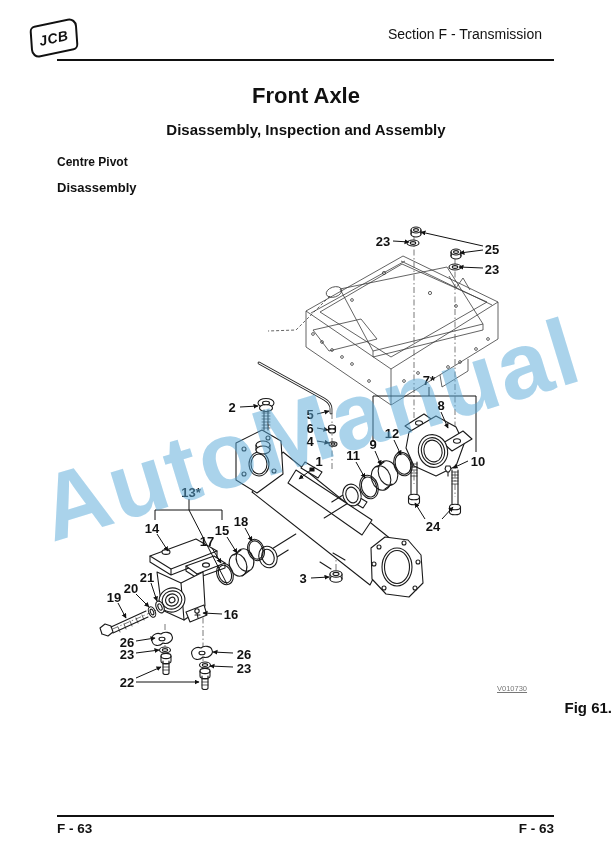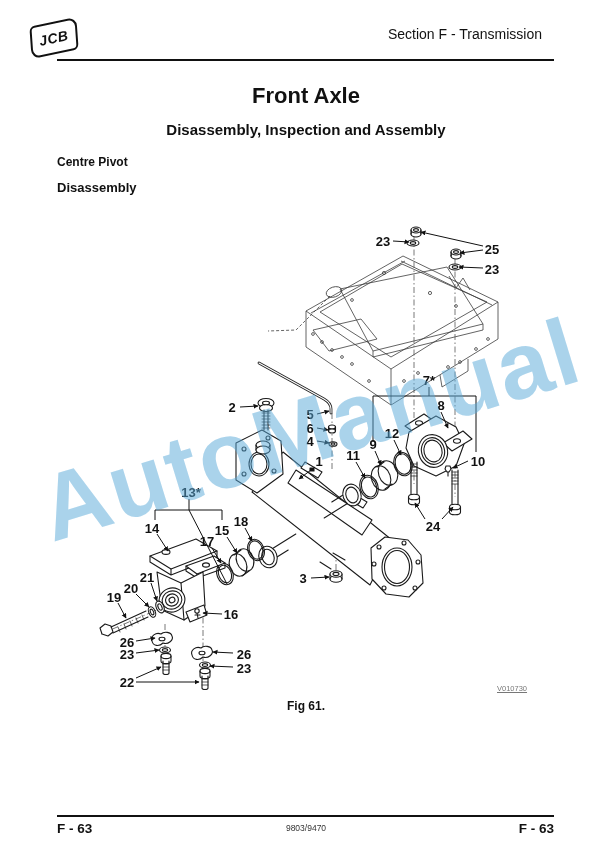--- a/index.html
+++ b/index.html
@@ -15,21 +15,21 @@
   #rule-top{top:59px;}
   #rule-bottom{top:815px;}
   
   #page-title{top:83px;left:0;width:100%;text-align:center;font-size:22px;font-weight:bold;}
   #page-subtitle{top:121px;left:0;width:100%;text-align:center;font-size:15px;font-weight:bold;}
   #section-heading{top:155px;left:57px;font-size:12px;font-weight:bold;}
   #sub-heading{top:180px;left:57px;font-size:13px;font-weight:bold;}
   
   #fig-svg{top:200px;left:0;}
   #fig-ref{top:684px;left:497px;font-size:7.5px;color:#777;text-decoration:underline;}
-  #fig-caption{top:699px;left:0;width:100%;text-align:center;font-size:12px;font-weight:bold;}
+  #fig-caption{top:699px;left:0;width:100%;text-align:right;font-size:15px;font-weight:bold;}
   
   #wm{top:382px;left:-30px;width:680px;height:96px;text-align:center;line-height:96px;
       font-size:94px;font-weight:bold;letter-spacing:2px;transform:rotate(-17deg);
       opacity:0.5;pointer-events:none;z-index:5;}
   
   #foot-left{top:821px;left:57px;font-size:13.5px;font-weight:bold;}
   #foot-center{top:823px;left:0;width:100%;text-align:center;font-size:8.5px;color:#333;}
   #foot-right{top:821px;right:58px;font-size:13.5px;font-weight:bold;}
   
   .part{stroke:#1a1a1a;stroke-width:1.1;fill:#ffffff;stroke-linejoin:round;stroke-linecap:round;}
@@ -420,16 +420,15 @@
       </g>
   </svg>
 
   <div id="wm" class="abs" style="color: rgb(88, 169, 217);">AutoManual</div>
 
   <div id="fig-ref" class="abs">V010730</div>
   <div id="fig-caption" class="abs">Fig 61.</div>
 
   <div id="rule-bottom" class="abs rule"></div>
   <div id="foot-left" class="abs">F - 63</div>
-  <div id="foot-center" class="abs">9803/9470</div>
   <div id="foot-right" class="abs">F - 63</div>
 
 </div>
 
 </body></html>

